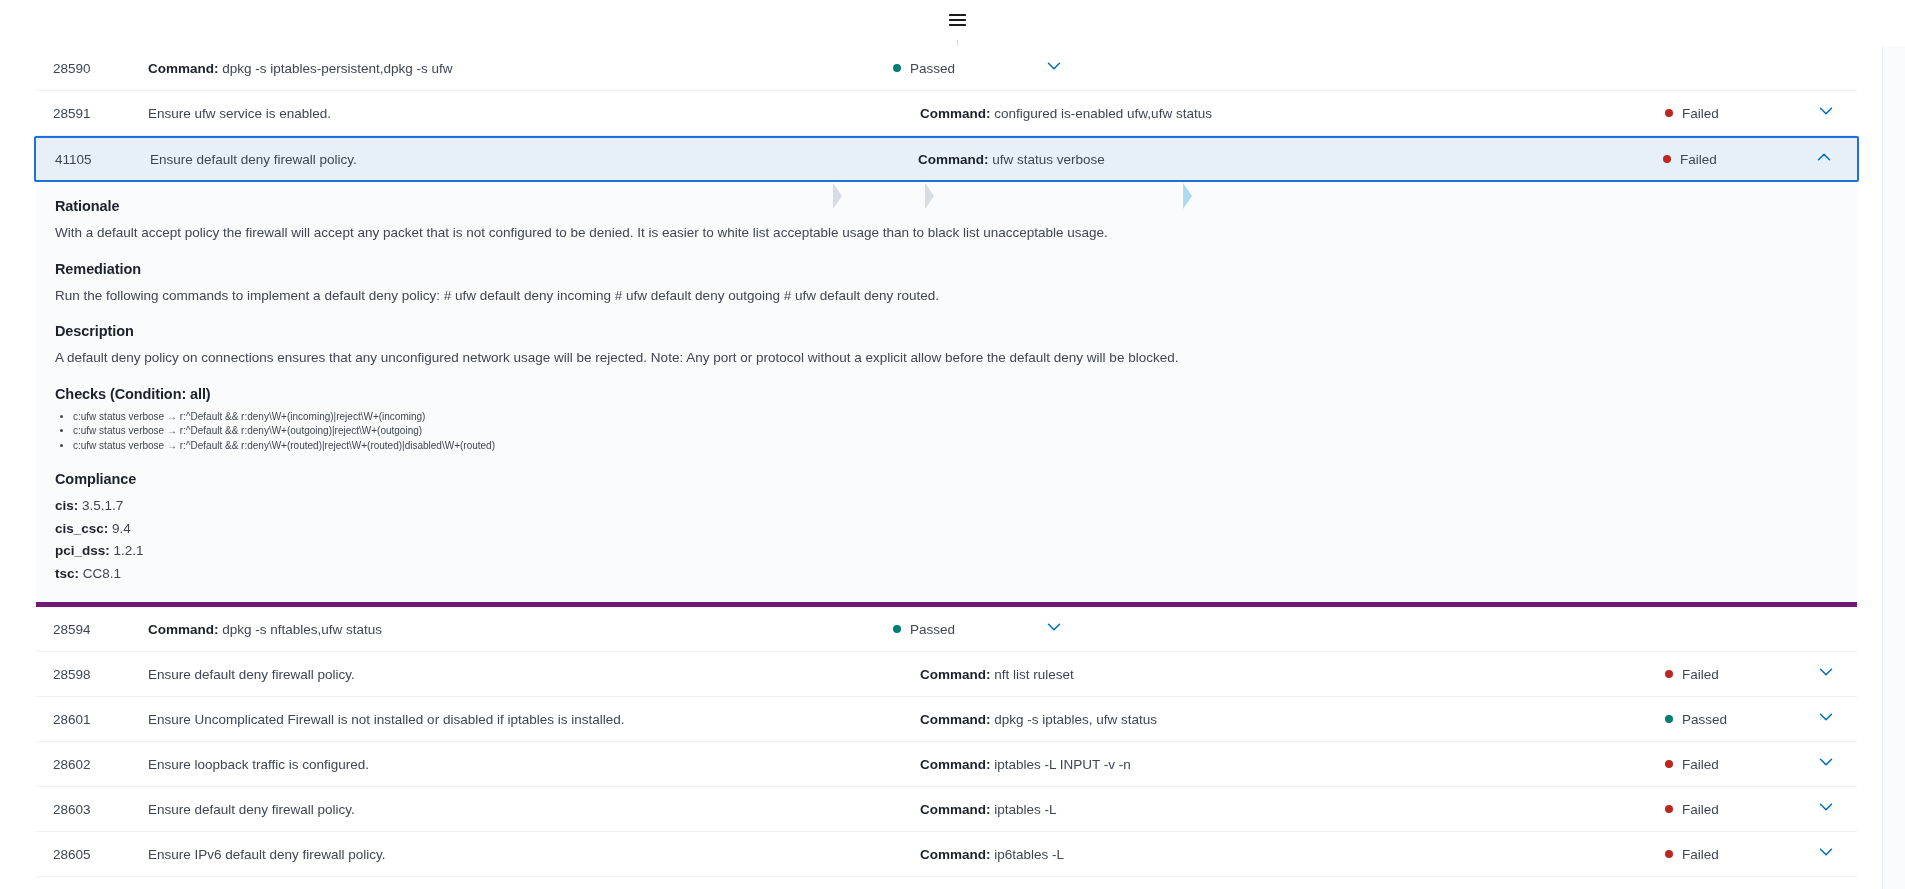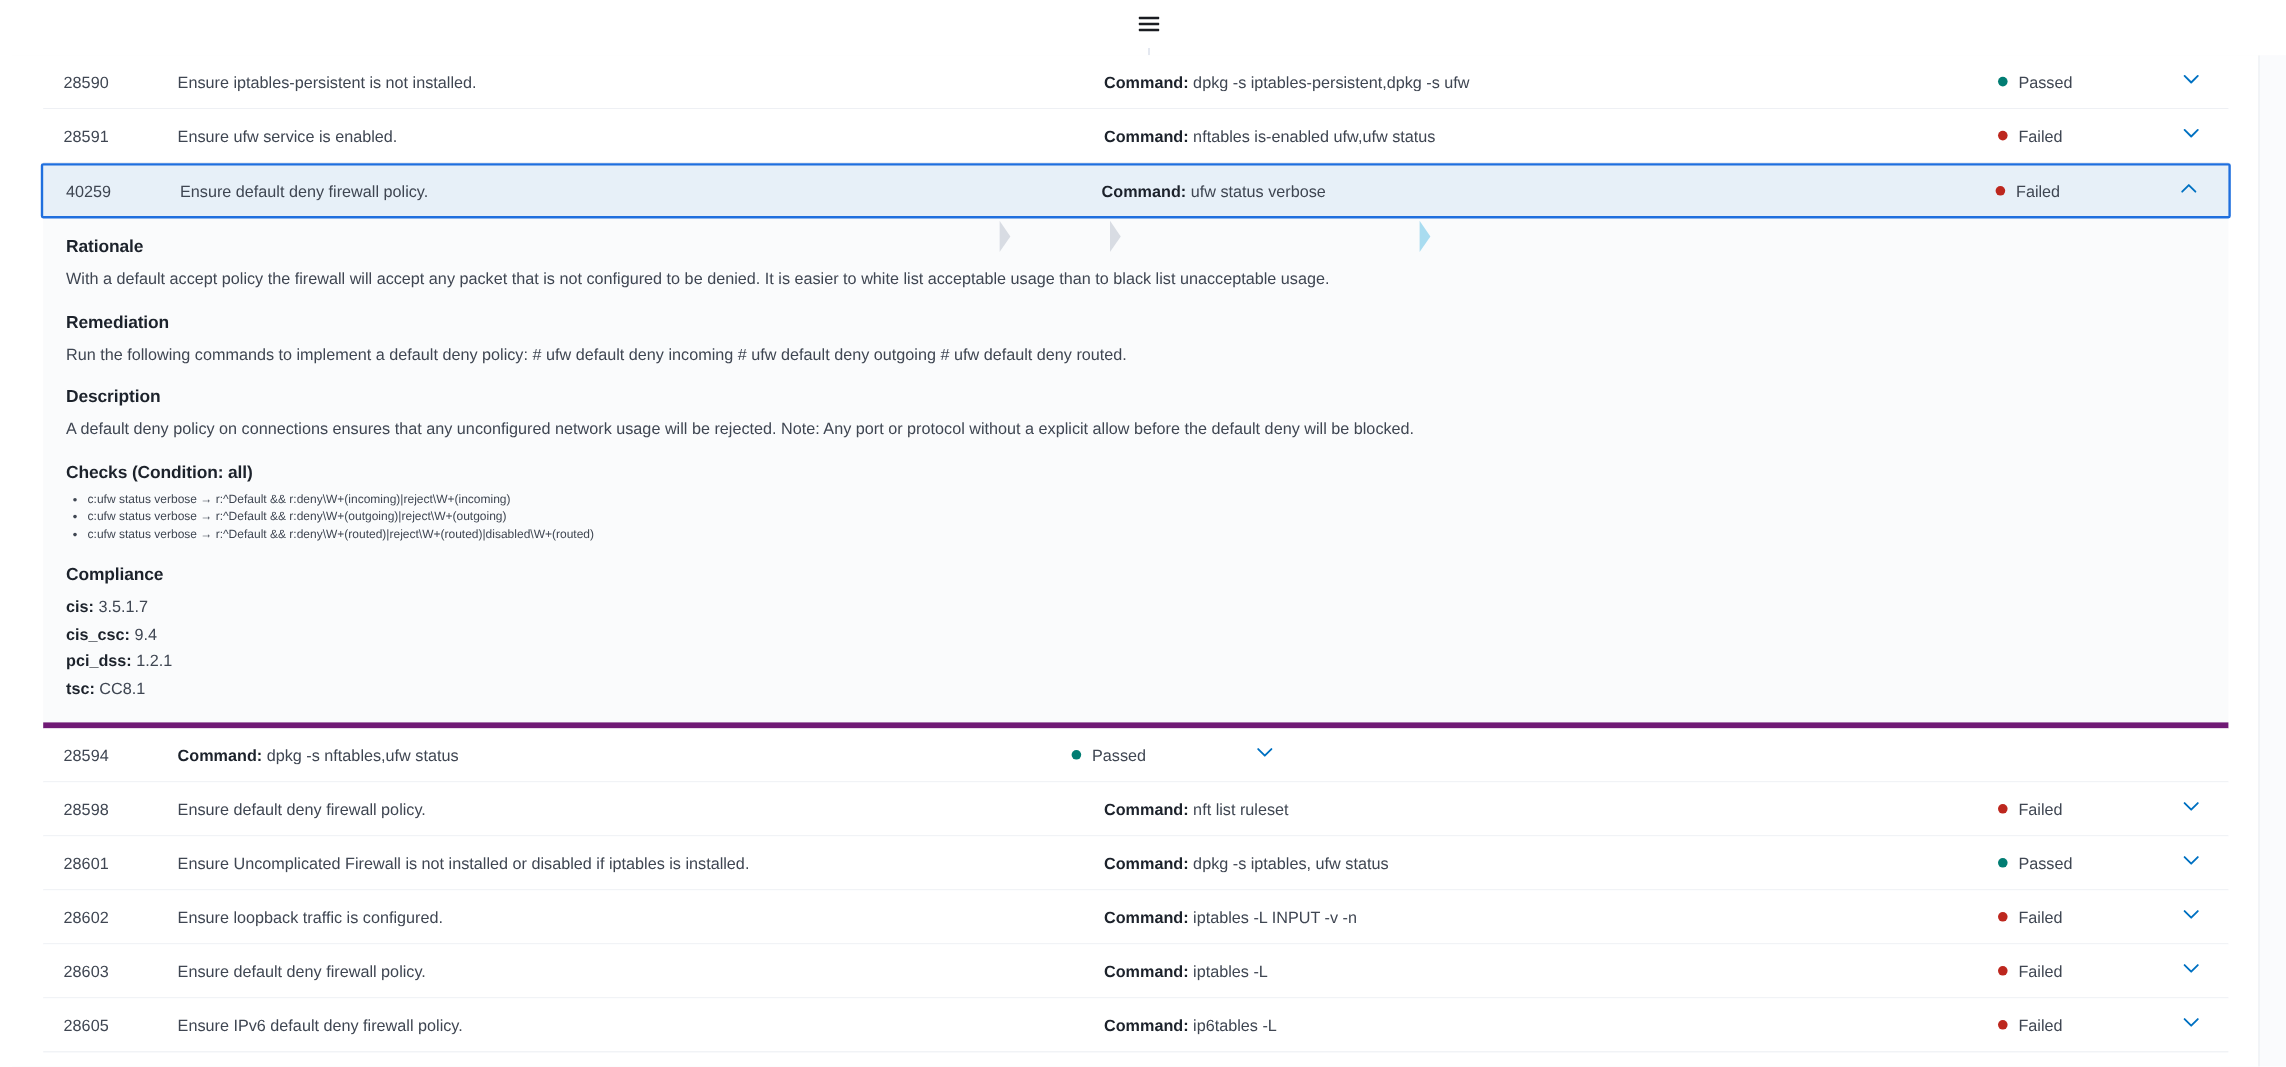--- a/index.html
+++ b/index.html
@@ -343,48 +343,47 @@
     </div>
   </div>
 
 </div>
 
 <div class="page">
   <div class="content-wrap">
     <div class="table" id="tbl">
         <div class="row">
           <div class="cell-id">28590</div>
-          <div class="cell-title">Ensure iptables-persistent is not installed.</div>
           <div class="cell-cmd"><b>Command:</b> <span>dpkg -s iptables-persistent,dpkg -s ufw</span></div>
           <div class="cell-status">
             <span class="dot" style="background:#017d73"></span>
             <span>Passed</span>
           </div>
           <div class="cell-caret">
             <span><svg width="22" height="22" viewBox="0 0 24 24" fill="none" stroke="#0071c2" stroke-width="1.7" stroke-linecap="round" stroke-linejoin="round">
                 <polyline points="6,9 12,15 18,9"></polyline>
               </svg></span>
           </div>
         </div>
         <div class="row">
           <div class="cell-id">28591</div>
           <div class="cell-title">Ensure ufw service is enabled.</div>
-          <div class="cell-cmd"><b>Command:</b> <span>nftables is-enabled ufw,ufw status</span></div>
+          <div class="cell-cmd"><b>Command:</b> <span>configured is-enabled ufw,ufw status</span></div>
           <div class="cell-status">
             <span class="dot" style="background:#bd271e"></span>
             <span>Failed</span>
           </div>
           <div class="cell-caret">
             <span><svg width="22" height="22" viewBox="0 0 24 24" fill="none" stroke="#0071c2" stroke-width="1.7" stroke-linecap="round" stroke-linejoin="round">
                 <polyline points="6,9 12,15 18,9"></polyline>
               </svg></span>
           </div>
         </div>
         <div class="row selected">
-          <div class="cell-id">40259</div>
+          <div class="cell-id">41105</div>
           <div class="cell-title">Ensure default deny firewall policy.</div>
           <div class="cell-cmd"><b>Command:</b> <span>ufw status verbose</span></div>
           <div class="cell-status">
             <span class="dot" style="background:#bd271e"></span>
             <span>Failed</span>
           </div>
           <div class="cell-caret">
             <span><svg width="22" height="22" viewBox="0 0 24 24" fill="none" stroke="#0071c2" stroke-width="1.7" stroke-linecap="round" stroke-linejoin="round">
                 <polyline points="6,15 12,9 18,15"></polyline>
               </svg></span>

